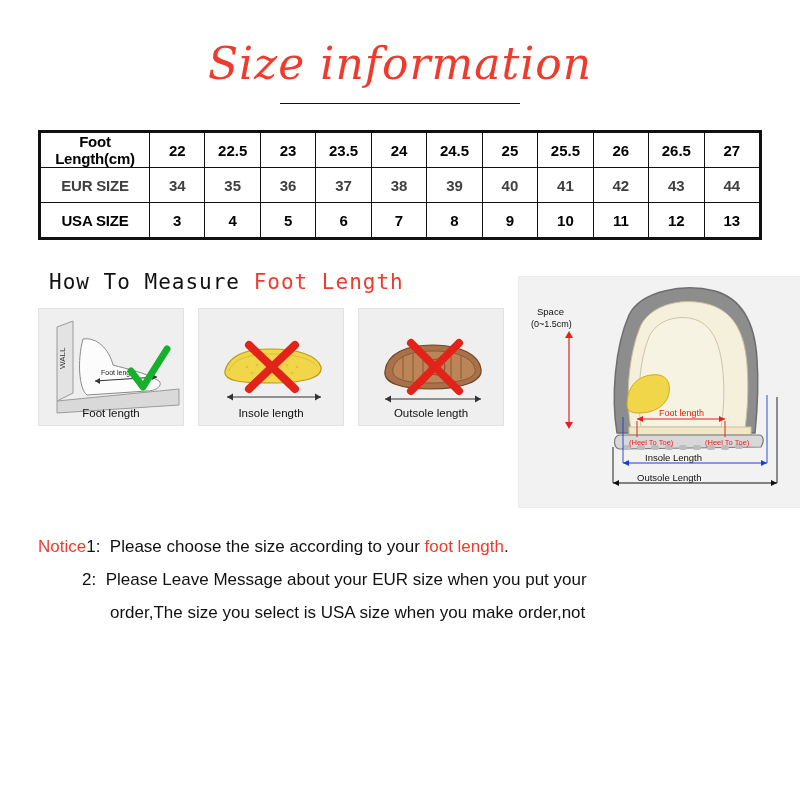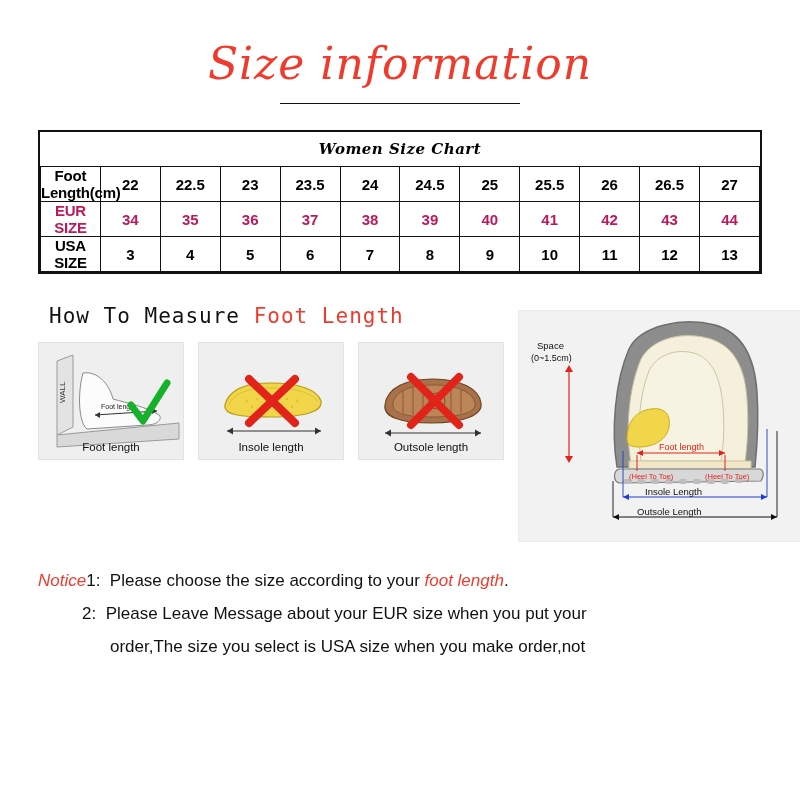--- a/index.html
+++ b/index.html
@@ -75,21 +75,21 @@
     font-size: 21px;
     height: 42px;
     letter-spacing: 0.5px;
   }
   td.row-label {
     font-size: 13.5px;
     width: 108px;
     letter-spacing: -0.2px;
   }
   td.eur-label, td.eur-val {
-    color: #be185d;
+    color: #404040;
   }
   td.cell {
     font-size: 16px;
     margin-top: 20px;
   }
 
   
   .measure-head {
     margin: 30px 0 0 49px;
     font-size: 21px;
@@ -146,21 +146,20 @@
 
   
   .notice {
     margin: 22px 38px 0 38px;
     font-size: 17px;
     line-height: 1.95;
     color: #111;
   }
   .notice .red {
     color: #ef3b2d;
-    font-style: italic;
   }
   .notice-line {
     display: block;
   }
   .notice-indent {
     display: block;
     padding-left: 44px;
   }
   .notice-indent2 {
     display: block;
@@ -174,23 +173,20 @@
   <div class="title">Size information</div>
   <div class="subtitle-wrap">
     <div class="rule"></div>
     <div class="rule"></div>
   </div>
 </div>
 
 <div class="table-wrap">
   <table class="size-table">
     <tbody>
-        <tr>
-      <td class="chart-title" colspan="12">Women Size Chart</td>
-    </tr>
     <tr>
       <td class="row-label">Foot Length(cm)</td>
       <td class="cell">22</td>
       <td class="cell">22.5</td>
       <td class="cell">23</td>
       <td class="cell">23.5</td>
       <td class="cell">24</td>
       <td class="cell">24.5</td>
       <td class="cell">25</td>
       <td class="cell">25.5</td>

